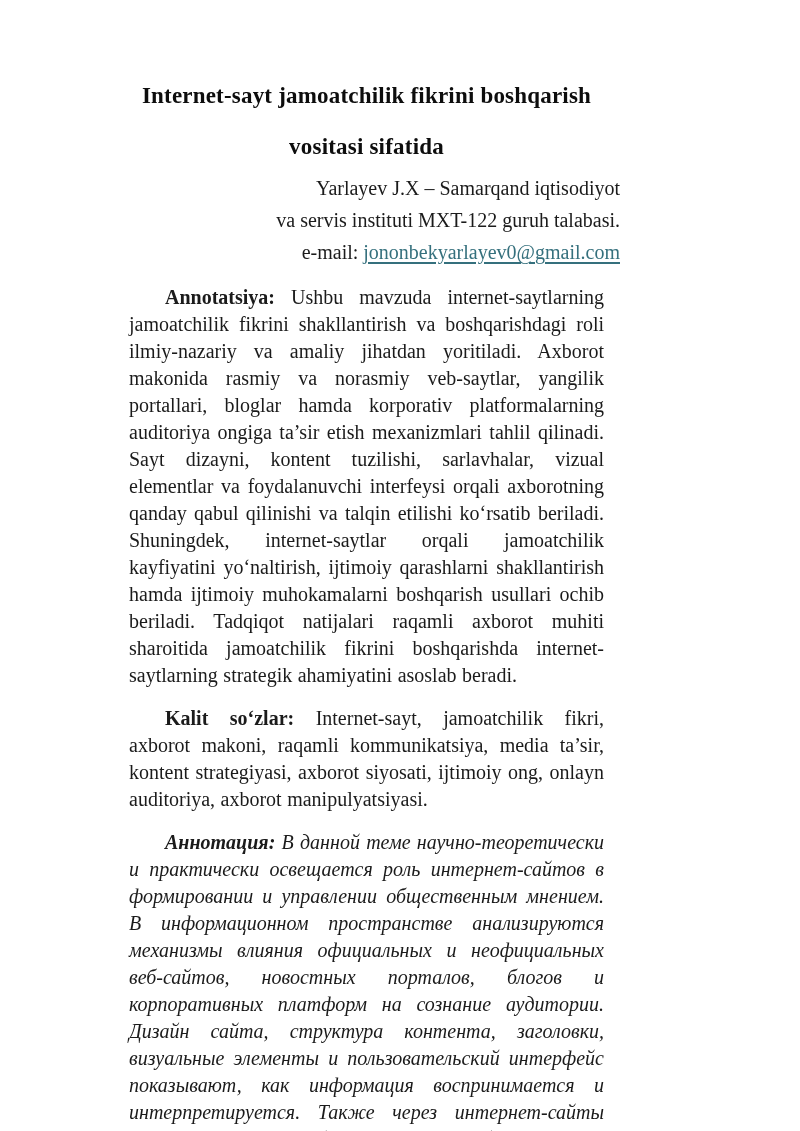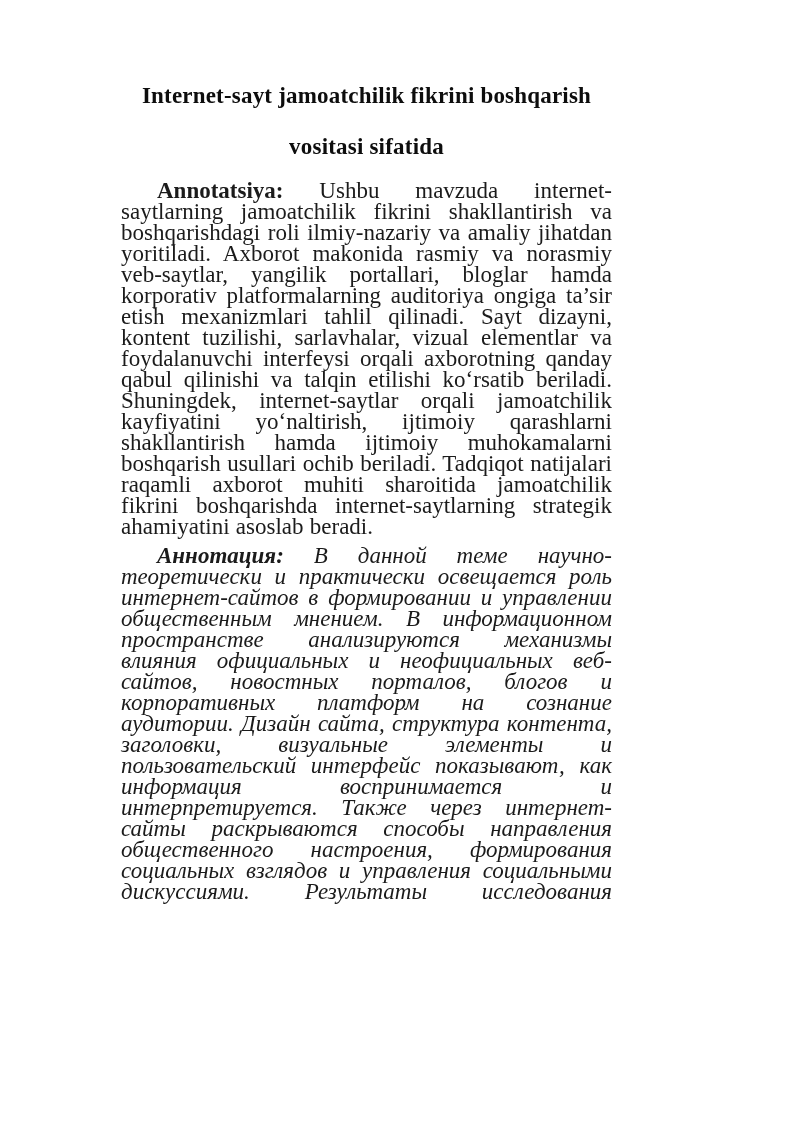--- a/index.html
+++ b/index.html
@@ -34,42 +34,54 @@
     margin: 0;
   }
   .author-line { white-space: nowrap; }
   .email-link {
     color: var(--link-color, #35707d);
     text-decoration: underline;
     text-underline-offset: 3px;
     cursor: pointer;
   }
   .body-par {
-    margin: 8px;
-    font-size: 23px;
-    line-height: 21px;
+    margin: 16px;
+    font-size: 20px;
+    line-height: 27px;
     text-align: justify;
     text-indent: 36px;
     word-spacing: 0.5px;
   }
   .body-par .lead { font-weight: bold; }
   .justify-last { text-align-last: justify; font-style: italic; }
 </style>
 </head>
 <body>
 
 <div class="page">
 
   <h1 class="doc-title">Internet-sayt jamoatchilik fikrini boshqarish vositasi sifatida</h1>
 
+  <div class="author-block">
+    <div class="author-line">Yarlayev J.X – Samarqand iqtisodiyot</div>
+    <div class="author-line">va servis instituti MXT-122 guruh talabasi.</div>
+    <div class="author-line">
+      <span>e-mail:</span>
+      <a class="email-link" href="#">jononbekyarlayev0@gmail.com</a>
+    </div>
+  </div>
 
   <p class="body-par">
     <span class="lead">Annotatsiya:</span>
     <span>Ushbu mavzuda internet-saytlarning jamoatchilik fikrini shakllantirish va boshqarishdagi roli ilmiy-nazariy va amaliy jihatdan yoritiladi. Axborot makonida rasmiy va norasmiy veb-saytlar, yangilik portallari, bloglar hamda korporativ platformalarning auditoriya ongiga ta’sir etish mexanizmlari tahlil qilinadi. Sayt dizayni, kontent tuzilishi, sarlavhalar, vizual elementlar va foydalanuvchi interfeysi orqali axborotning qanday qabul qilinishi va talqin etilishi ko‘rsatib beriladi. Shuningdek, internet-saytlar orqali jamoatchilik kayfiyatini yo‘naltirish, ijtimoiy qarashlarni shakllantirish hamda ijtimoiy muhokamalarni boshqarish usullari ochib beriladi. Tadqiqot natijalari raqamli axborot muhiti sharoitida jamoatchilik fikrini boshqarishda internet-saytlarning strategik ahamiyatini asoslab beradi.</span>
   </p>
 
+  <p class="body-par">
+    <span class="lead">Kalit so‘zlar:</span>
+    <span>Internet-sayt, jamoatchilik fikri, axborot makoni, raqamli kommunikatsiya, media ta’sir, kontent strategiyasi, axborot siyosati, ijtimoiy ong, onlayn auditoriya, axborot manipulyatsiyasi.</span>
+  </p>
 
   <p class="body-par justify-last">
     <span class="lead">Аннотация:</span>
     <span>В данной теме научно-теоретически и практически освещается роль интернет-сайтов в формировании и управлении общественным мнением. В информационном пространстве анализируются механизмы влияния официальных и неофициальных веб-сайтов, новостных порталов, блогов и корпоративных платформ на сознание аудитории. Дизайн сайта, структура контента, заголовки, визуальные элементы и пользовательский интерфейс показывают, как информация воспринимается и интерпретируется. Также через интернет-сайты раскрываются способы направления общественного настроения, формирования социальных взглядов и управления социальными дискуссиями. Результаты исследования</span>
   </p>
 
 </div>
 
 </body></html>

